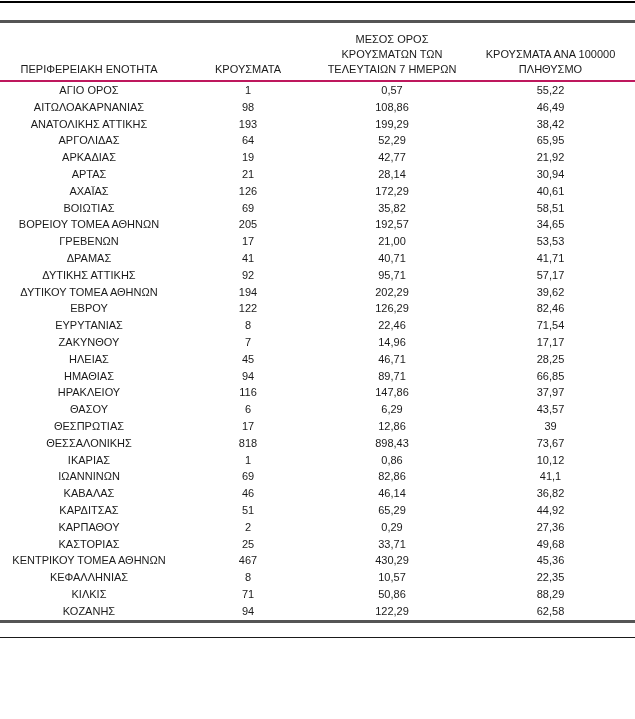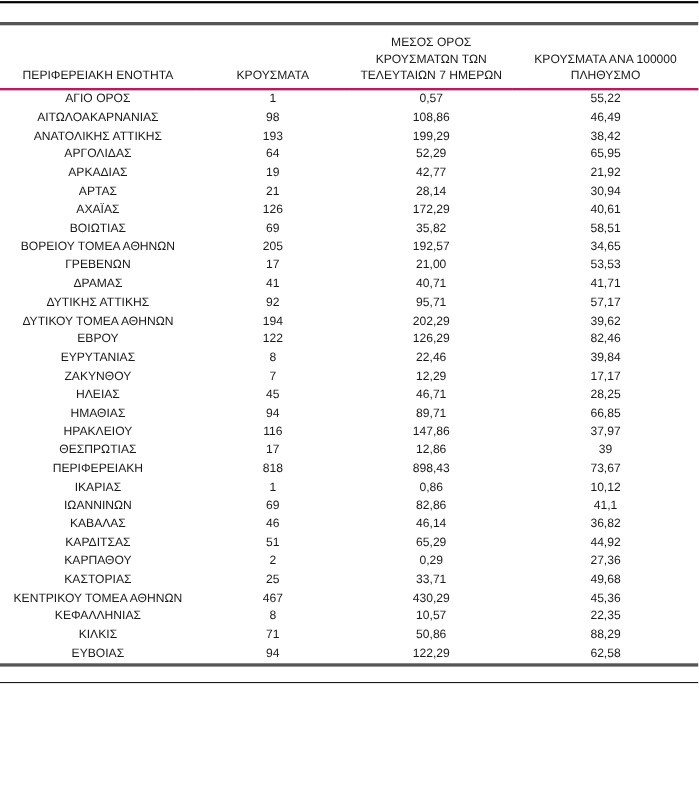--- a/index.html
+++ b/index.html
@@ -183,27 +183,27 @@
       <td>122</td>
       <td>126,29</td>
       <td>82,46</td>
     </tr>
 
 
     <tr>
       <td>ΕΥΡΥΤΑΝΙΑΣ</td>
       <td>8</td>
       <td>22,46</td>
-      <td>39,84</td>
+      <td>71,54</td>
     </tr>
 
     <tr>
       <td>ΖΑΚΥΝΘΟΥ</td>
       <td>7</td>
-      <td>12,29</td>
+      <td>14,96</td>
       <td>17,17</td>
     </tr>
 
     <tr>
       <td>ΗΛΕΙΑΣ</td>
       <td>45</td>
       <td>46,71</td>
       <td>28,25</td>
     </tr>
 
@@ -214,30 +214,36 @@
       <td>66,85</td>
     </tr>
 
     <tr>
       <td>ΗΡΑΚΛΕΙΟΥ</td>
       <td>116</td>
       <td>147,86</td>
       <td>37,97</td>
     </tr>
 
+    <tr>
+      <td>ΘΑΣΟΥ</td>
+      <td>6</td>
+      <td>6,29</td>
+      <td>43,57</td>
+    </tr>
 
     <tr>
       <td>ΘΕΣΠΡΩΤΙΑΣ</td>
       <td>17</td>
       <td>12,86</td>
       <td>39</td>
     </tr>
 
     <tr>
-      <td>ΠΕΡΙΦΕΡΕΙΑΚΗ</td>
+      <td>ΘΕΣΣΑΛΟΝΙΚΗΣ</td>
       <td>818</td>
       <td>898,43</td>
       <td>73,67</td>
     </tr>
 
 
     <tr>
       <td>ΙΚΑΡΙΑΣ</td>
       <td>1</td>
       <td>0,86</td>
@@ -296,21 +302,21 @@
     </tr>
 
     <tr>
       <td>ΚΙΛΚΙΣ</td>
       <td>71</td>
       <td>50,86</td>
       <td>88,29</td>
     </tr>
 
     <tr>
-      <td>ΕΥΒΟΙΑΣ</td>
+      <td>ΚΟΖΑΝΗΣ</td>
       <td>94</td>
       <td>122,29</td>
       <td>62,58</td>
     </tr>
   </tbody>
   </table>
 
   <div class="rule rule-bottom-gray"></div>
   <div class="gap-b"></div>
   <div class="rule rule-bottom-black"></div>

